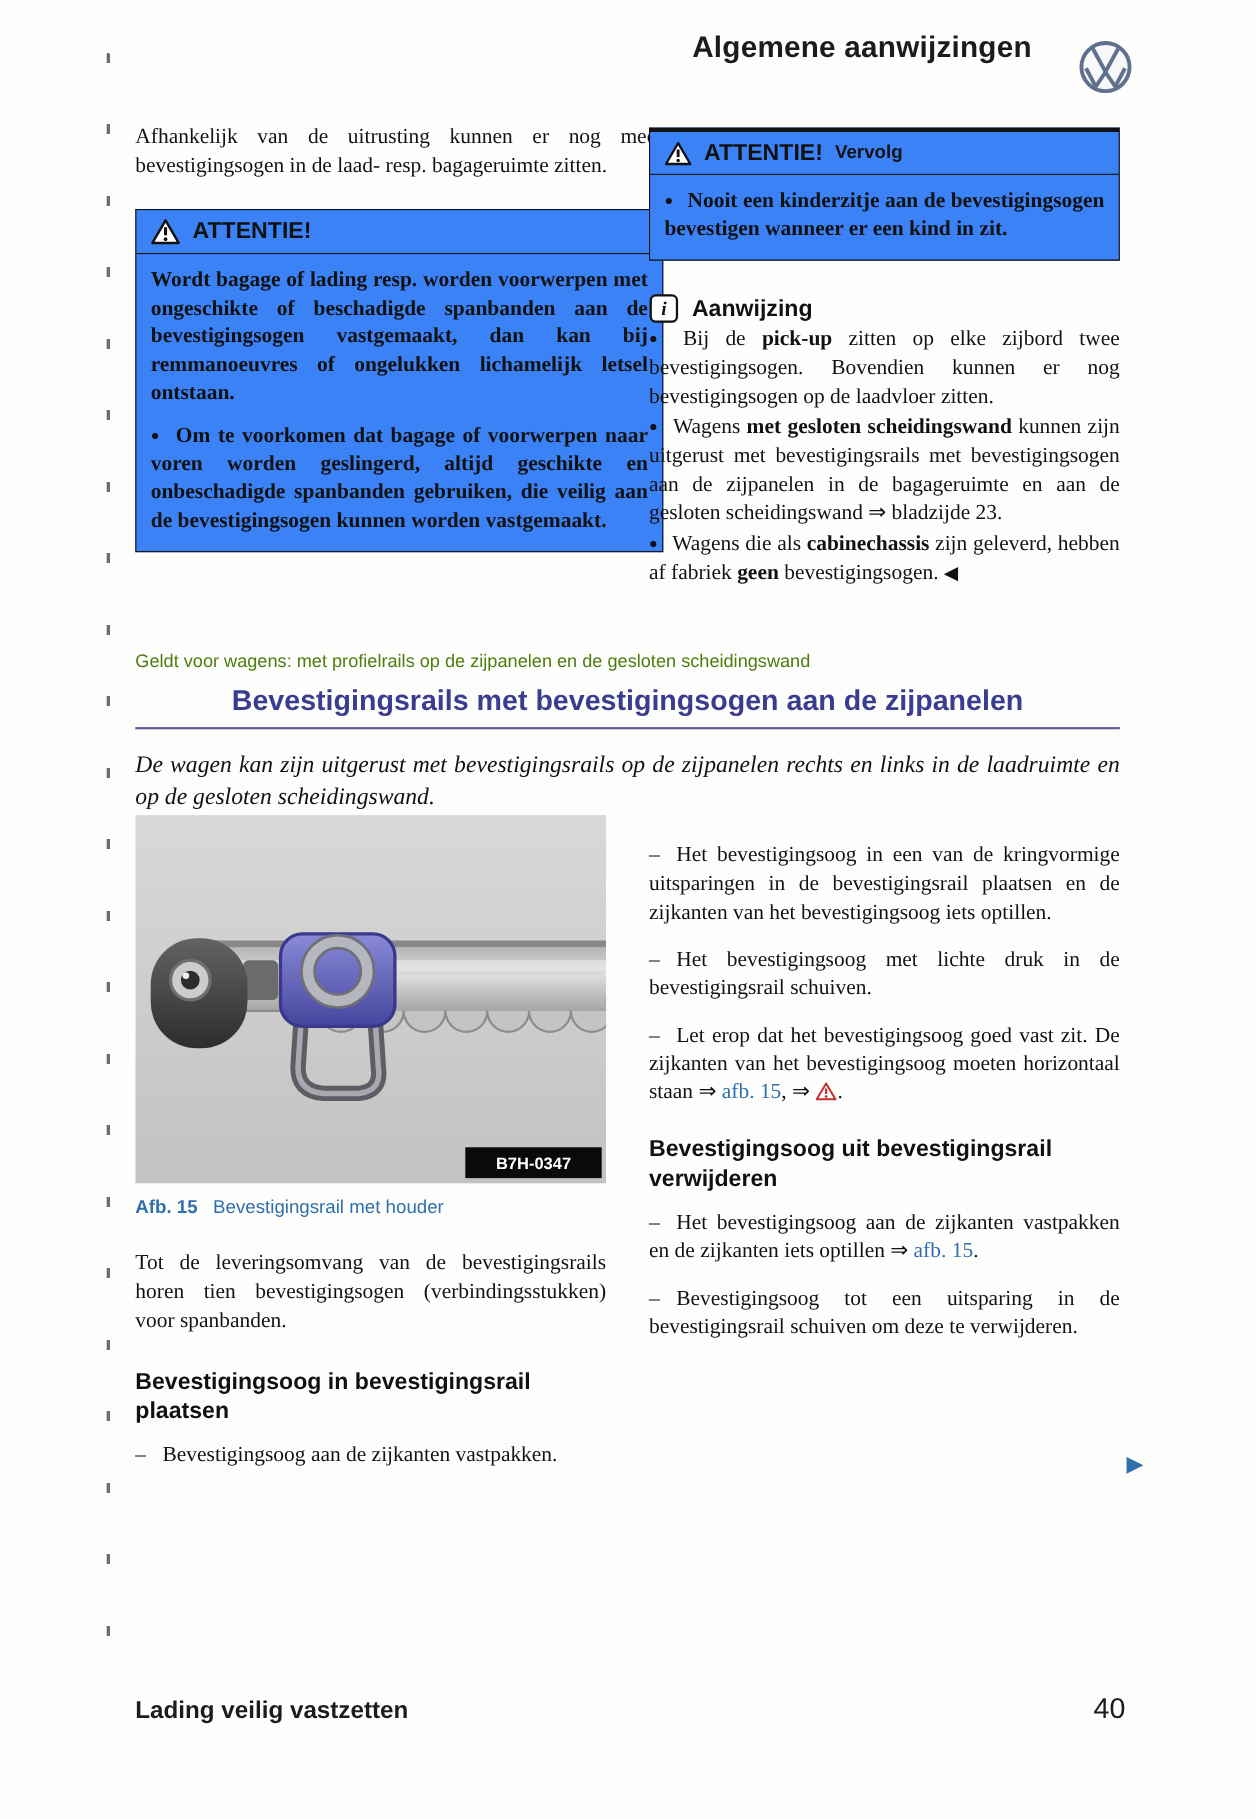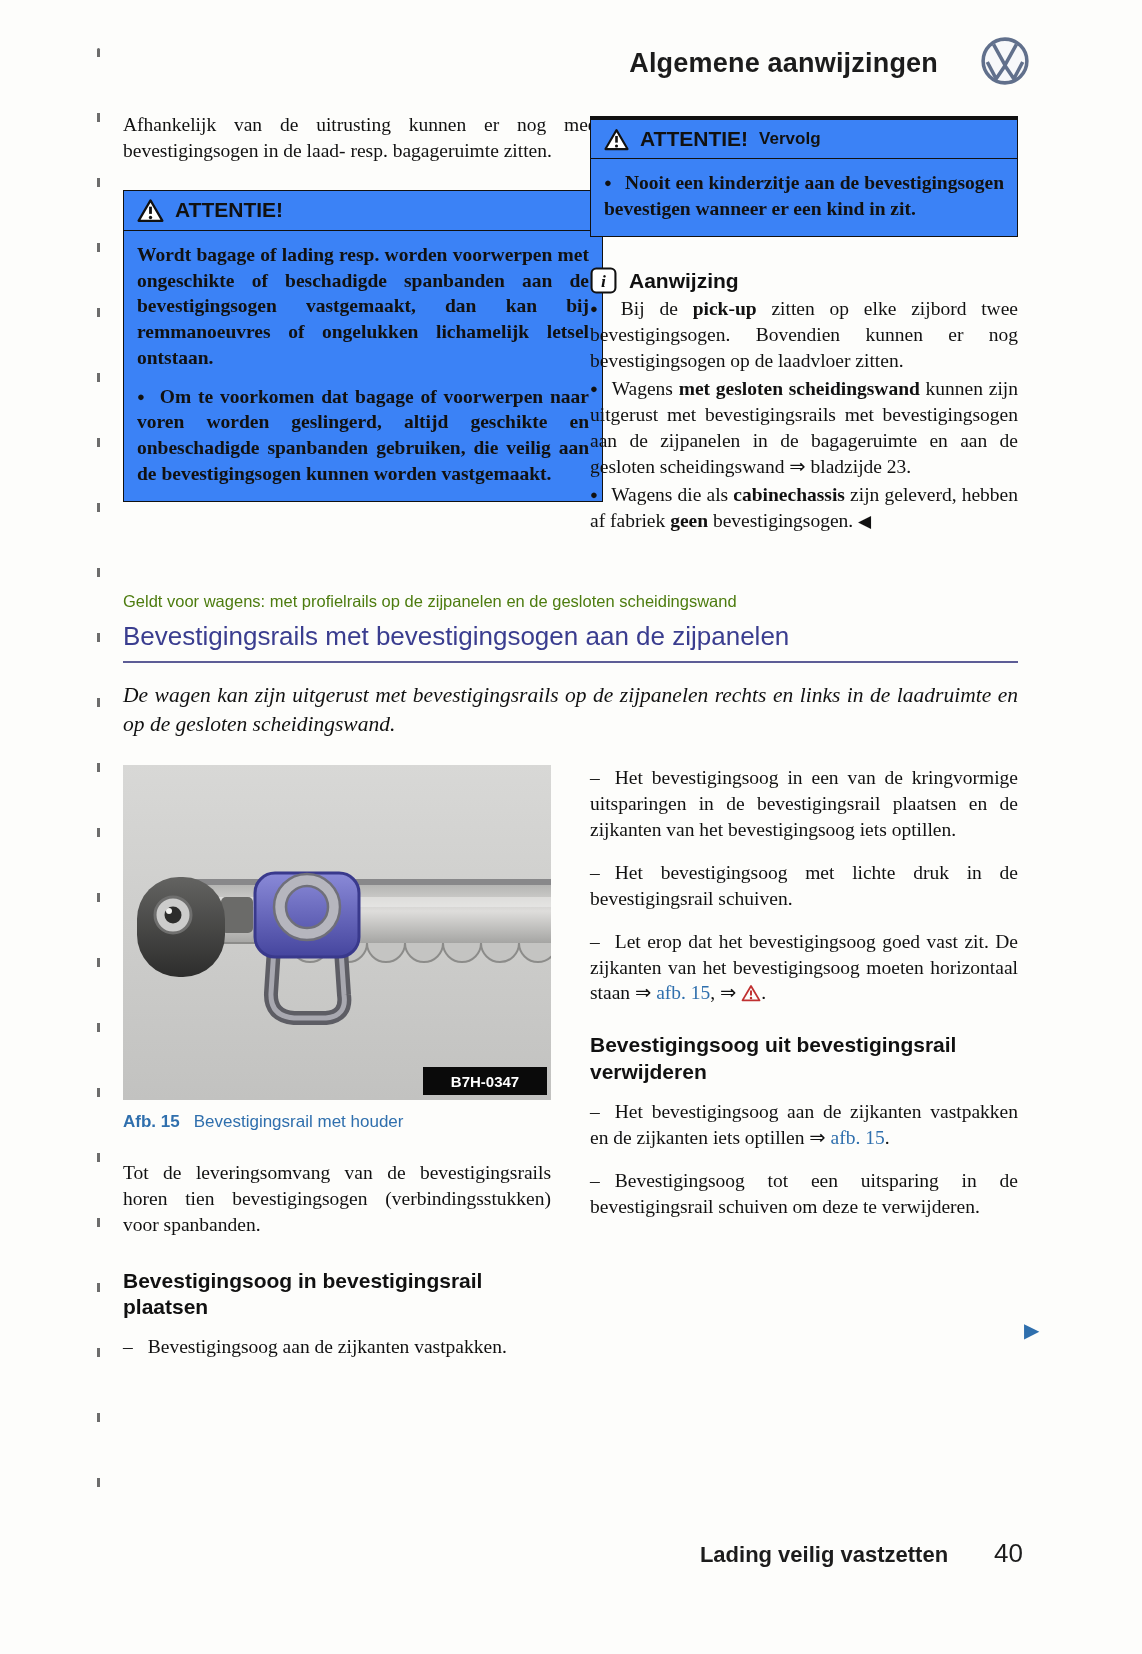--- a/index.html
+++ b/index.html
@@ -10,21 +10,21 @@
     overflow:hidden;
   }
   
   .margin-ticks{
     position:absolute;left:97px;top:48px;width:3px;height:1478px;
     background:repeating-linear-gradient(to bottom,#3c3c3c 0 9px,transparent 9px 65px);
     border-radius:2px;opacity:.75;
   }
   
   .header-title{
-    position:absolute;top:48px;right:204px;
+    position:absolute;top:28px;right:204px;
     font-family:"Liberation Sans",sans-serif;font-weight:bold;
     font-size:27px;color:#1c1c1c;letter-spacing:.2px;
   }
   .logo{position:absolute;top:36px;left:980px;width:50px;height:50px;}
   
   .col-left{position:absolute;left:123px;top:112px;width:480px;}
   .col-right{position:absolute;left:590px;top:112px;width:428px;}
   .body-text{font-size:19.5px;line-height:1.33;text-align:justify;margin:0;}
   
   .warnbox{border:1.7px solid #111;margin-top:26px;background:#3b82f6;}
@@ -47,45 +47,45 @@
   .note-head{display:flex;align-items:center;gap:12px;
     font-family:"Liberation Sans",sans-serif;font-weight:bold;font-size:21px;}
   .note .bullet{margin:2px 0 0;font-size:19.5px;line-height:1.33;text-align:justify;}
   b.inline{font-weight:bold;}
   .ref-link{color:#2f6fad;}
   .end-marker{color:#111;font-size:17px;}
   
   .section{position:absolute;left:123px;top:592px;width:895px;}
   .applies{font-family:"Liberation Sans",sans-serif;font-size:16.5px;color:#4d7c0f;margin:0;}
   .section-heading{
-    font-family:"Liberation Sans",sans-serif;font-weight:normal;
+    font-family:"Liberation Sans",sans-serif;font-weight:bold;
     font-size:26px;color:#3a3d8f;margin:10px 0 0;
-    padding-bottom:9px;border-bottom:2px solid #5d5d96;
+    padding-bottom:9px;border-bottom:2px solid #5d5d96;text-align:center;
   }
   .section-intro{font-style:italic;font-size:21.5px;line-height:1.36;text-align:justify;margin:18px 0 0;}
   
-  .fig-block{position:absolute;left:123px;top:765px;width:428px;}
+  .fig-block{position:absolute;left:123px;top:741px;width:428px;}
   .fig-img{display:block;width:428px;height:335px;}
   .fig-caption{margin-top:12px;font-family:"Liberation Sans",sans-serif;font-size:17px;color:#2f6fad;}
   .fig-caption .lbl{font-weight:bold;margin-right:14px;}
   .fig-block .body-text{margin-top:28px;}
   .subheading{
     font-family:"Liberation Sans",sans-serif;font-weight:bold;
     font-size:21px;color:#111;margin:30px 0 14px;line-height:1.25;
   }
   
   .right-lower{position:absolute;left:590px;top:765px;width:428px;}
   .right-lower .subheading{margin-top:26px;}
   .cont-arrow{position:absolute;left:1024px;top:1318px;color:#2f6fad;font-size:20px;}
   
   .inline-tri{vertical-align:-3px;}
   
   .footer{
     position:absolute;left:123px;top:1538px;width:900px;
-    display:flex;justify-content:flex-end;align-items:baseline;gap:46px;
+    display:flex;justify-content:space-between;align-items:baseline;gap:46px;
     font-family:"Liberation Sans",sans-serif;
   }
   .footer .flabel{font-weight:bold;font-size:22px;color:#1c1c1c;}
   .footer .fpage{font-size:26px;color:#1c1c1c;}
 </style>
 </head>
 <body>
 
 <div class="page">
   <div class="margin-ticks"></div>

